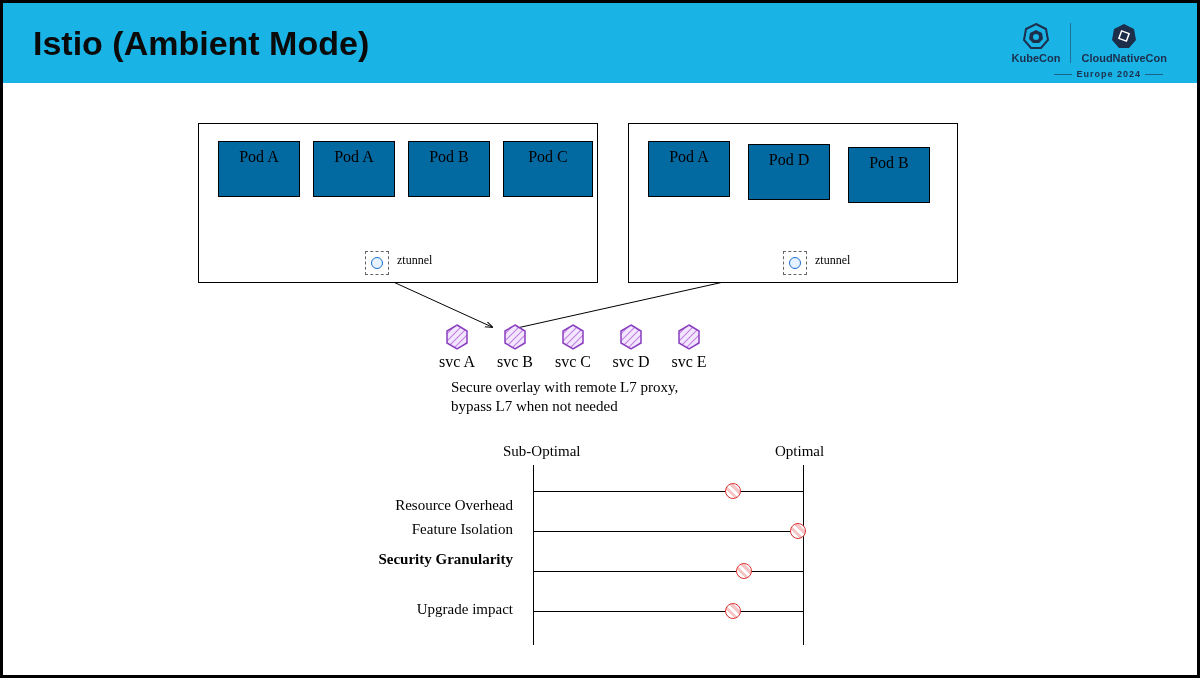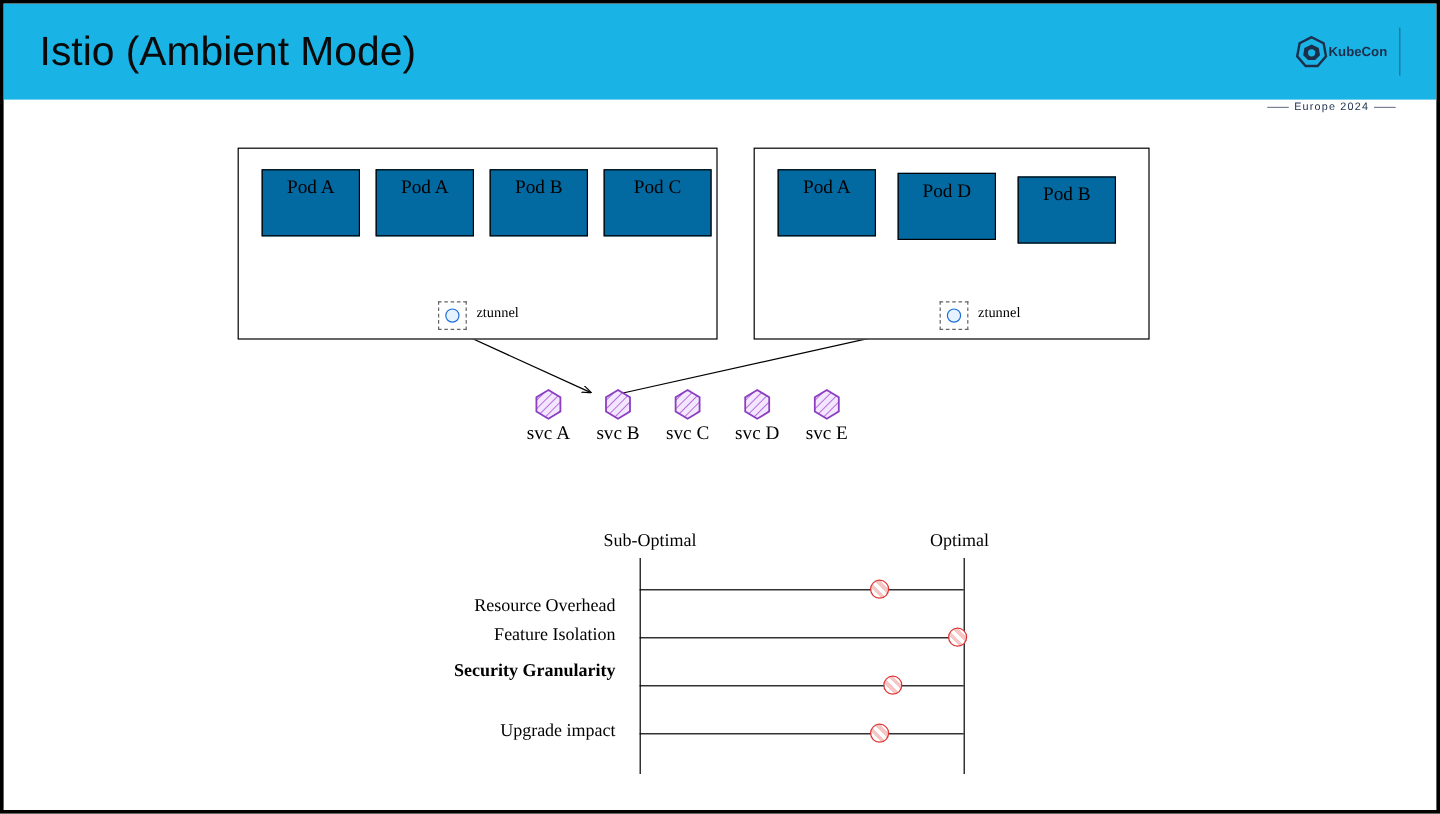--- a/index.html
+++ b/index.html
@@ -15,34 +15,34 @@
   }
   .header {
     background:#1AB3E6;
     height:80px;
     display:flex; align-items:center;
     padding:0 30px;
     justify-content:space-between;
   }
   .title {
     font-family:Arial,Helvetica,sans-serif;
-    font-weight:400;
+    font-weight:700;
     font-size:34px;
     color:#0a0a0a;
   }
   .logos {
     display:flex; align-items:center; gap:10px;
     font-family:Arial,Helvetica,sans-serif;
     color:#1c2e4a;
   }
-  .logo-block { display:flex; flex-direction:row; align-items:center; }
+  .logo-block { display:flex; flex-direction:column; align-items:center; }
   .logo-icon { height:28px; display:flex; align-items:center; justify-content:center; }
   .logo-label { font-size:11px; font-weight:700; margin-top:2px; }
   .logo-divider { width:1px; height:40px; background:#1c2e4a; opacity:.5; }
-  .europe { font-size:9px; letter-spacing:1px; margin-top:19px; color:#1c2e4a; font-weight:400; position:relative; }
+  .europe { font-size:9px; letter-spacing:1px; margin-top:4px; color:#1c2e4a; font-weight:700; position:relative; }
   .europe::before,.europe::after { content:""; display:inline-block; width:18px; height:1px; background:#1c2e4a; vertical-align:middle; margin:0 4px; opacity:.6; }
 
   .canvas { position:absolute; left:0; top:80px; width:1200px; height:598px; }
   .node-group {
     position:absolute;
     border:1.5px solid #000;
     background:#fff;
   }
   .pod {
     position:absolute;
@@ -96,20 +96,29 @@
       <div class="logo-icon">
         <svg width="28" height="28" viewBox="0 0 28 28">
             <polygon points="14,2 24,7 26,18 19,26 9,26 2,18 4,7" fill="none" stroke="#1c2e4a" stroke-width="2"></polygon>
             <polygon points="14,8 20,11 21,17 17,21 11,21 7,17 8,11" fill="#1c2e4a"></polygon>
             <circle cx="14" cy="15" r="3" fill="#1AB3E6"></circle>
           </svg>
       </div>
       <div class="logo-label">KubeCon</div>
     </div>
     <div class="logo-divider"></div>
+    <div class="logo-block">
+      <div class="logo-icon">
+        <svg width="28" height="28" viewBox="0 0 28 28">
+            <polygon points="14,2 24,7 26,18 19,26 9,26 2,18 4,7" fill="#1c2e4a"></polygon>
+            <rect x="10" y="10" width="8" height="8" fill="none" stroke="#fff" stroke-width="1.5" transform="rotate(20 14 14)"></rect>
+          </svg>
+      </div>
+      <div class="logo-label">CloudNativeCon</div>
+    </div>
     <div class="europe" style="position:absolute; right:30px; top:62px;">Europe 2024</div>
   </div>
 </div>
 
 <div class="canvas">
 
   <svg class="arrows">
     <defs>
       <marker id="ah" markerWidth="8" markerHeight="8" refX="7" refY="3" orient="auto">
         <path d="M0,0 L8,3 L0,6" fill="none" stroke="#000" stroke-width="1"></path>
@@ -141,20 +150,24 @@
   </div>
   <div class="ztunnel-label" style="left:394px; top:170px;">ztunnel</div>
 
   <div class="ztunnel-box" style="left:780px; top:168px;">
     <div class="ztunnel-dot"></div>
   </div>
   <div class="ztunnel-label" style="left:812px; top:170px;">ztunnel</div>
 
   <div id="svc-row"></div>
 
+  <div class="desc" style="left:448px; top:295px;">
+    <div>Secure overlay with remote L7 proxy,</div>
+    <div>bypass L7 when not needed</div>
+  </div>
 
   <div class="scale-header" style="left:500px; top:360px;">Sub-Optimal</div>
   <div class="scale-header" style="left:772px; top:360px;">Optimal</div>
 
   <div class="scale-tick" style="left:530px; top:382px; height:180px;"></div>
   <div class="scale-tick" style="left:800px; top:382px; height:180px;"></div>
 
   <div id="metrics"></div>
 
 <div class="pod" style="left: 215px; top: 58px; width: 82px; height: 56px;">Pod A</div>

